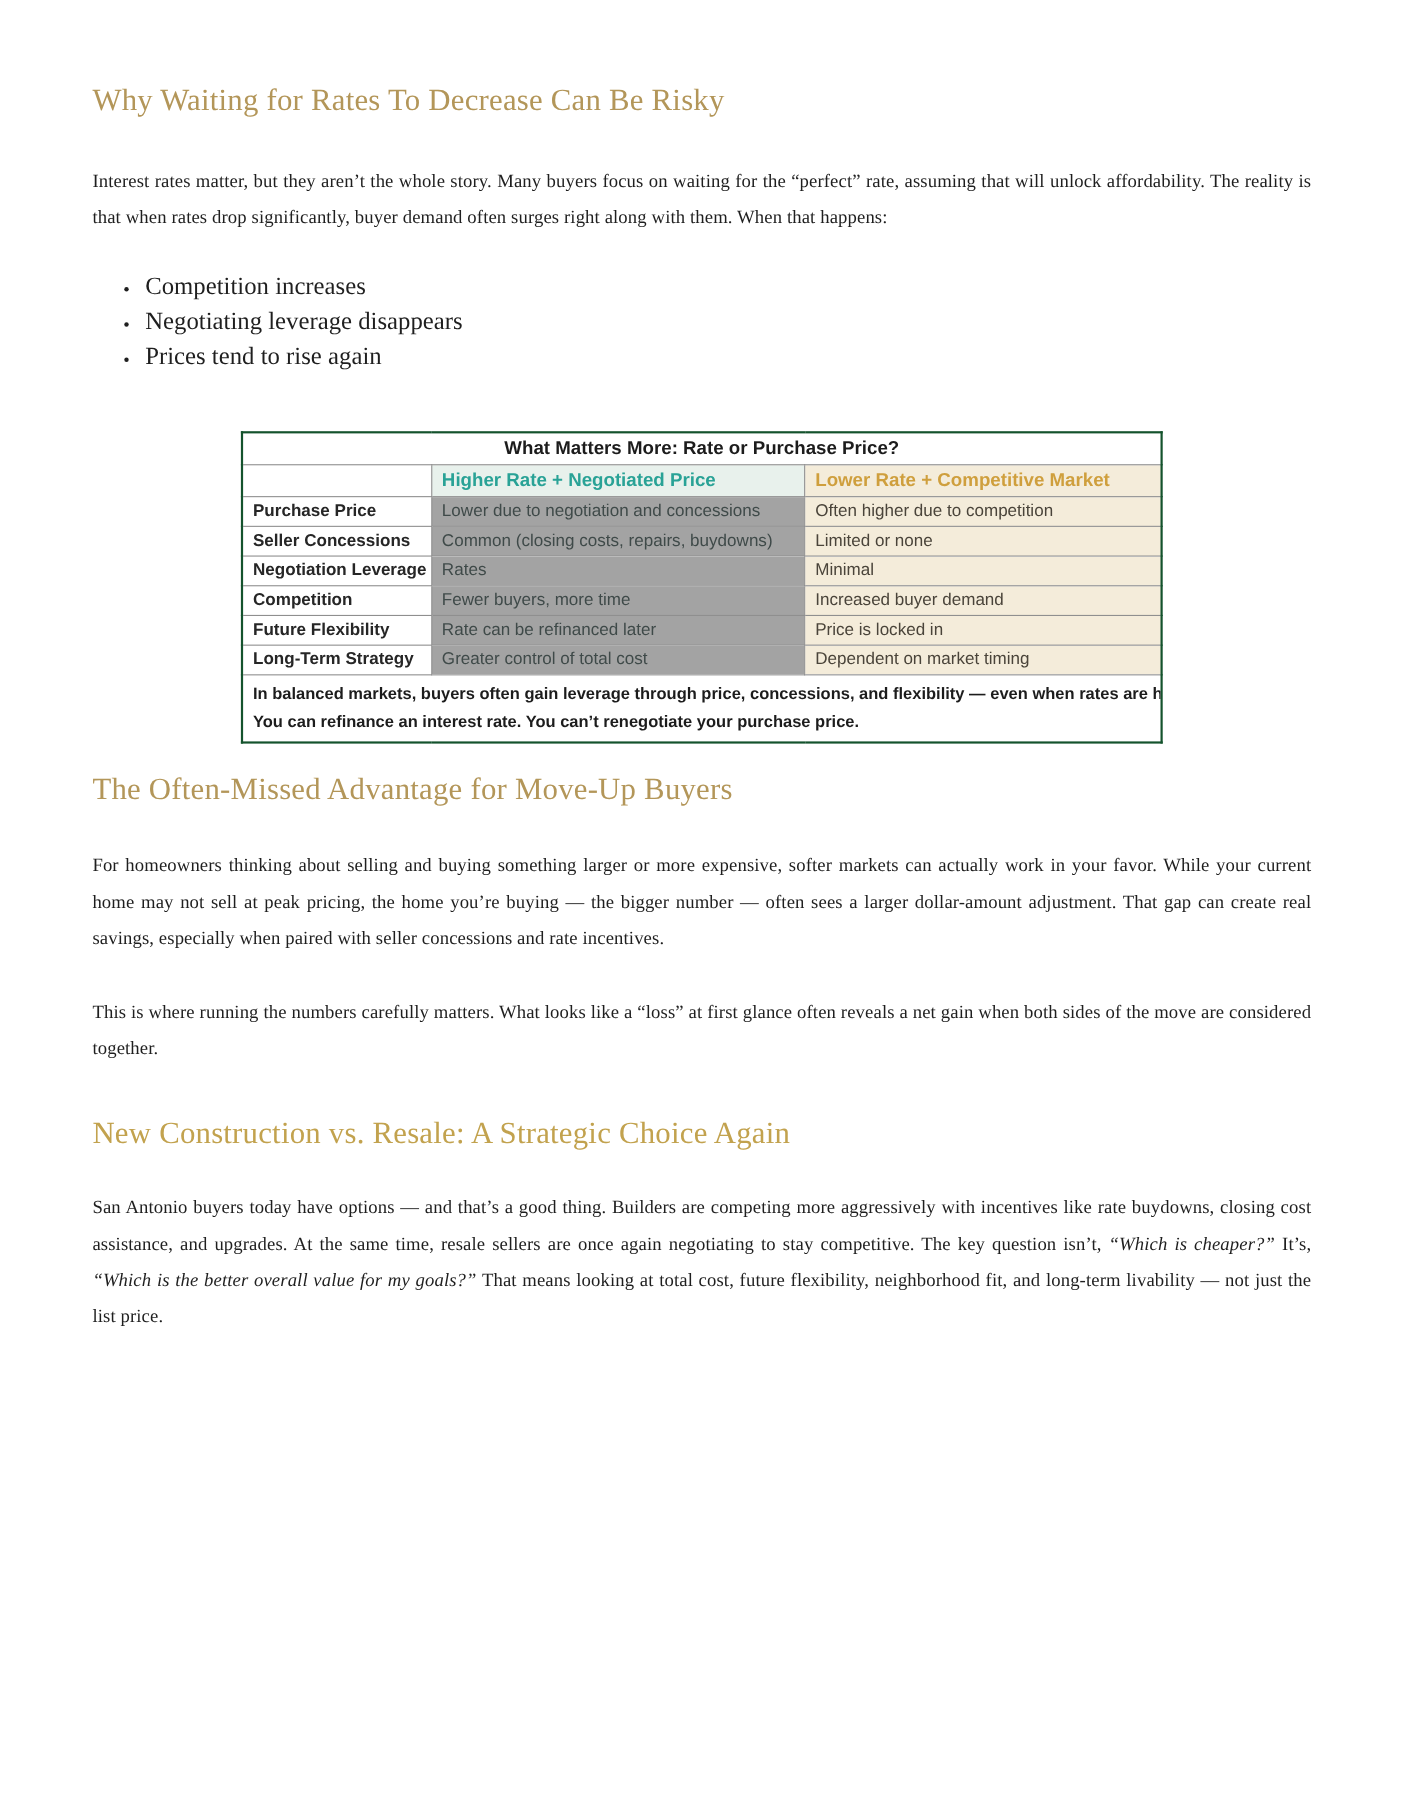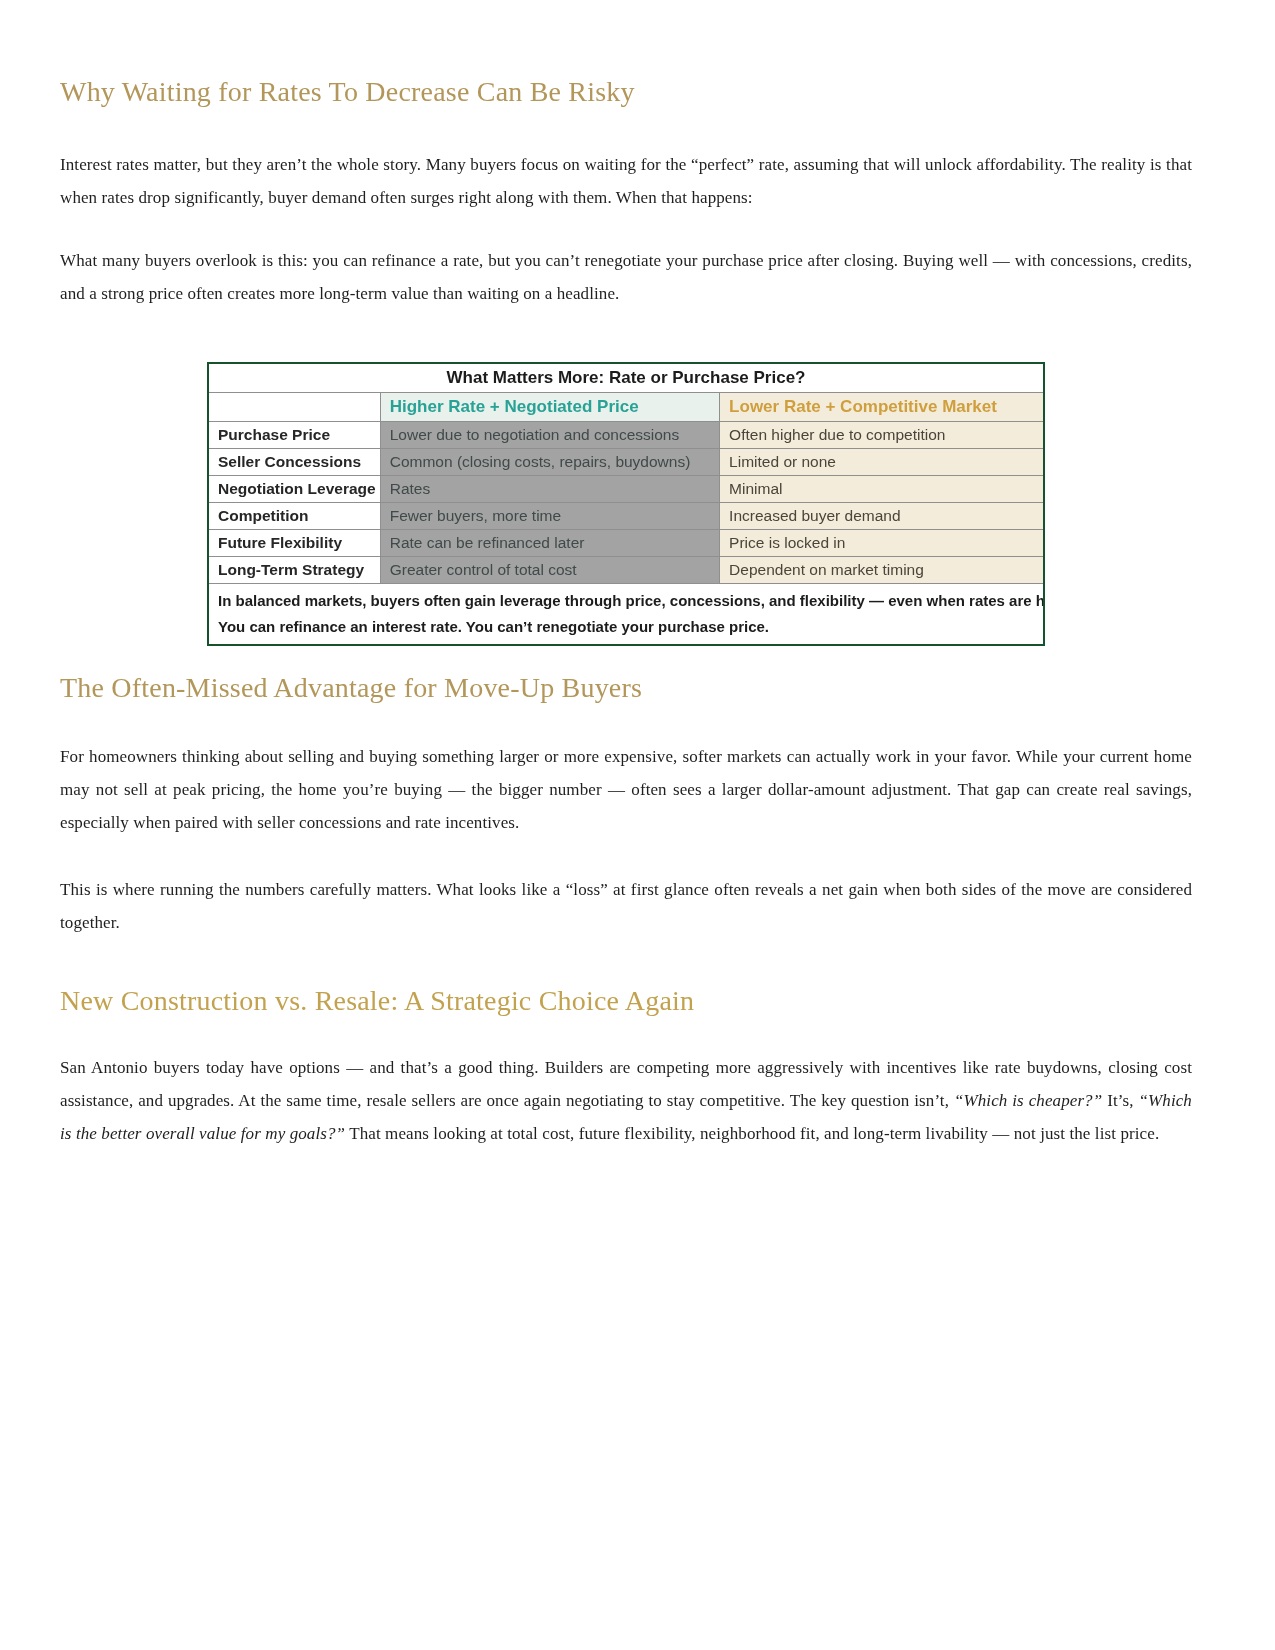--- a/index.html
+++ b/index.html
@@ -4,21 +4,21 @@
 <style>
   html, body {
     margin: 0;
     padding: 0;
     background: #ffffff;
   }
   .page {
     width: 1275px;
     height: 1650px;
     box-sizing: border-box;
-    padding: 76px 83px 40px 60px;
+    padding: 76px 83px 40px 84px;
     background: #ffffff;
     font-family: "Liberation Serif", "DejaVu Serif", serif;
     color: #1f1f1f;
     overflow: hidden;
   }
   h2.gold-heading {
     font-family: "Liberation Serif", "DejaVu Serif", serif;
     font-weight: 500;
     font-size: 28px;
     letter-spacing: 0.2px;
@@ -125,22 +125,26 @@
 </style>
 </head>
 <body>
 
 <div class="page">
 
   <h2 class="gold-heading">Why Waiting for Rates To Decrease Can Be Risky</h2>
 
   <p class="body-par">Interest rates matter, but they aren’t the whole story. Many buyers focus on waiting for the “perfect” rate, assuming that will unlock affordability. The reality is that when rates drop significantly, buyer demand often surges right along with them. When that happens:</p>
 
-
-  <p class="body-par">What many buyers overlook is this: you can refinance a rate, but you can’t renegotiate your purchase price after closing. Buying well — with concessions, credits, and a strong price often creates more long-term value than waiting on a headline.</p>
+  <ul class="bullets">
+    <li>Competition increases</li>
+    <li>Negotiating leverage disappears</li>
+    <li>Prices tend to rise again</li>
+  </ul>
+
 
   <table class="cmp">
     <colgroup>
       <col class="col-lbl">
       <col class="col-teal">
       <col class="col-gold">
     </colgroup>
     <tbody>
       <tr>
         <td class="t-title" colspan="3">What Matters More: Rate or Purchase Price?</td>

